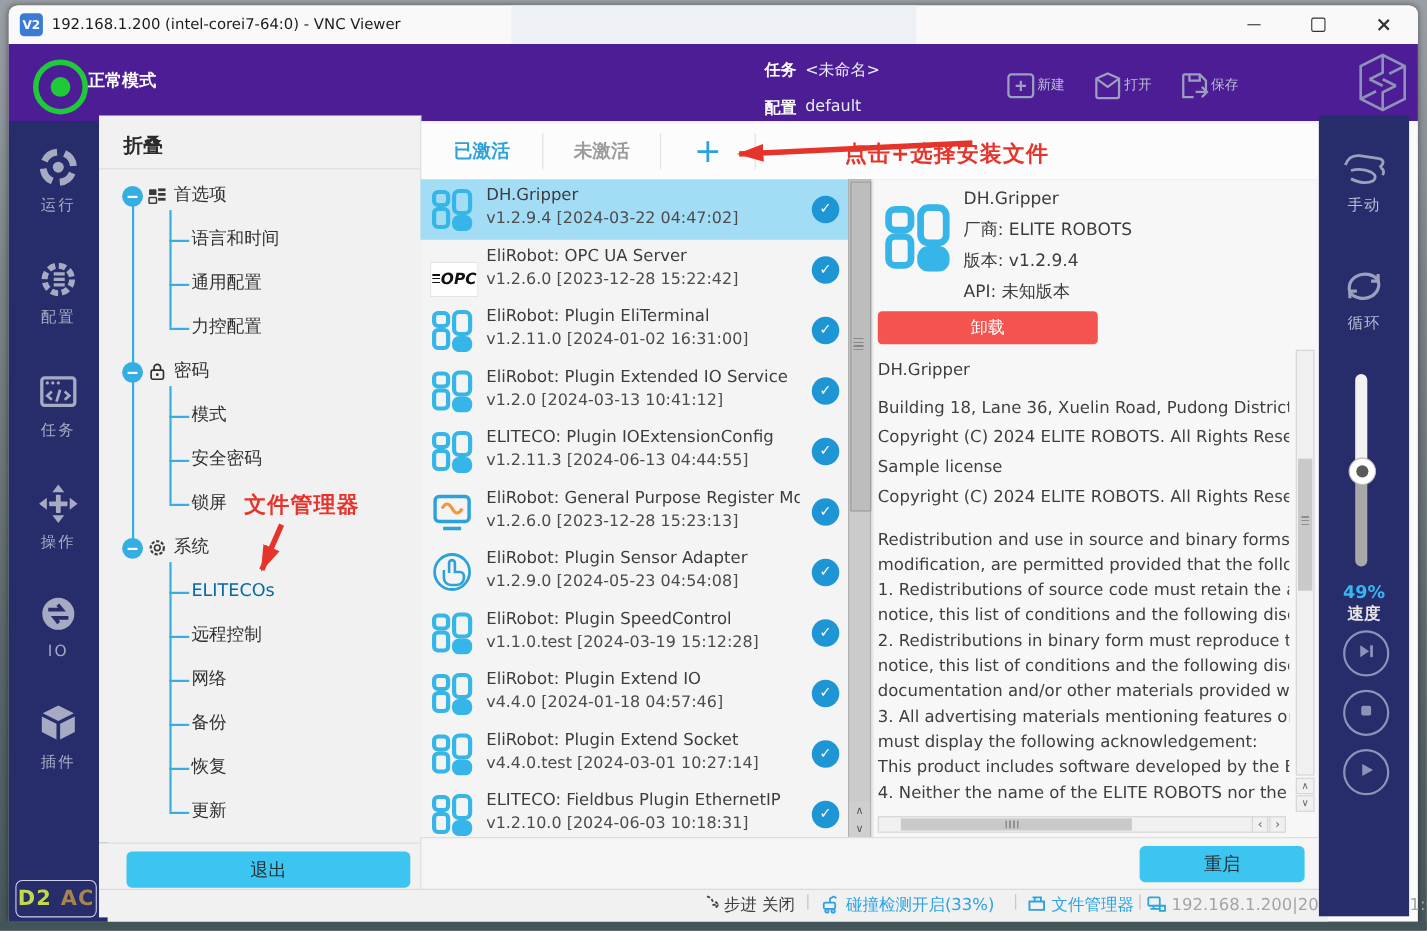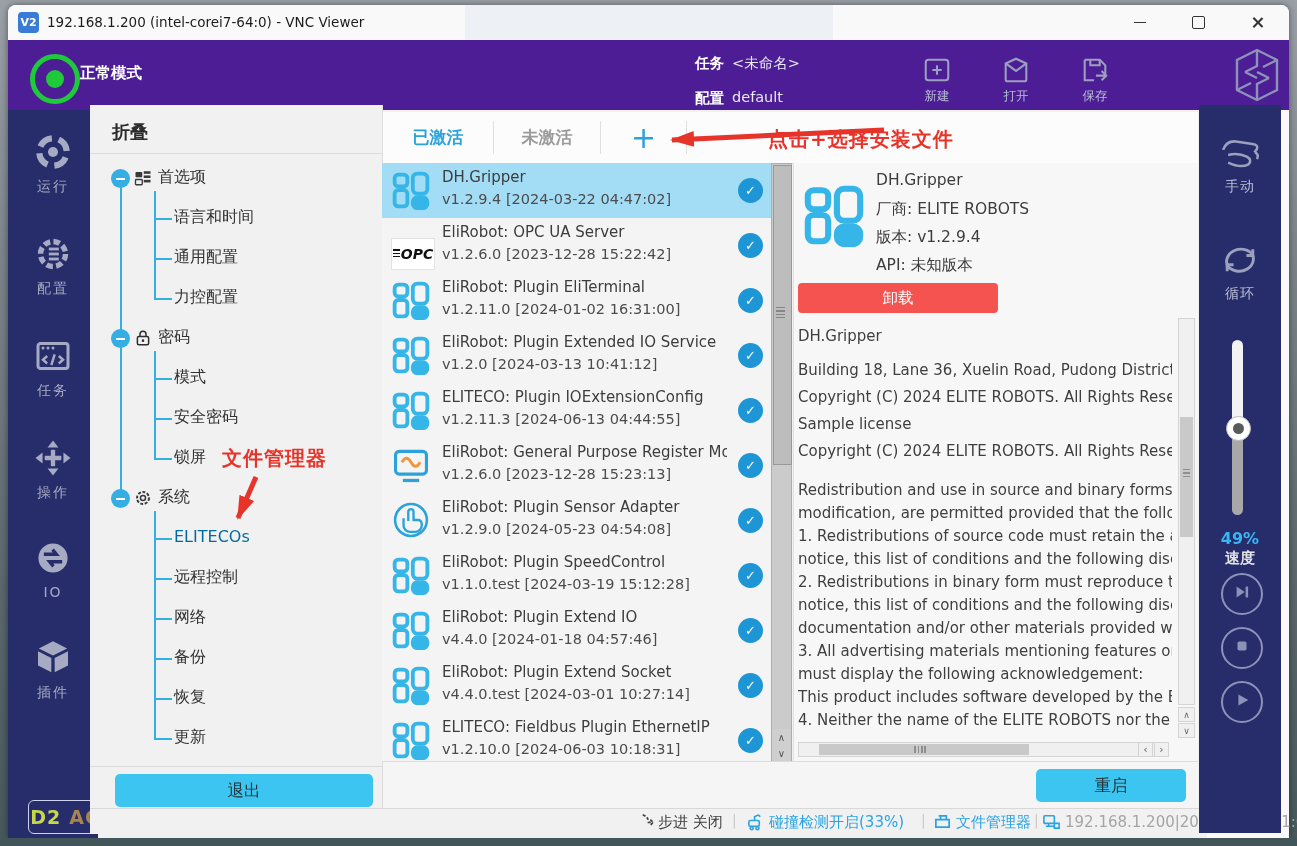--- a/index.html
+++ b/index.html
@@ -28,32 +28,32 @@
   .notch-tick{top:38px;width:1px;height:5px;background:#6b7077;}
 
   
   #app-header{left:0;top:35px;width:1281px;height:70px;background:#4c1d95;}
   #status-circle{left:22px;top:14px;width:40px;height:40px;border-radius:50%;border:5px solid #1fca3a;
     display:flex;align-items:center;justify-content:center;}
   #status-circle i{width:18px;height:18px;border-radius:50%;background:#1fca3a;}
   #mode-label{left:72px;top:23px;color:#fff;font-size:15.5px;font-weight:bold;}
   .hdr-kv-label{color:#fff;font-weight:bold;font-size:14.5px;}
   .hdr-kv-value{color:#e8e9f2;font-size:14.5px;}
-  .h-action{top:12px;width:62px;height:60px;display:flex;flex-direction:column;align-items:center;color:#9aa0bd;}
+  .h-action{top:6px;width:62px;height:60px;display:flex;align-items:center;color:#9aa0bd;justify-content:flex-end;}
   .h-action .h-icon{width:30px;height:30px;margin-top:3px;}
   .h-action .h-label{font-size:12.5px;margin-top:3px;color:#b9bed6;}
   #hdr-logo{left:1227px;top:8px;width:44px;height:54px;color:#8d93b8;}
 
   
   #left-nav{left:0;top:105px;width:90px;height:728px;background:#272c6a;}
   #right-nav{left:1199px;top:105px;width:82px;height:728px;background:#272c6a;}
   .nav-item{position:absolute;left:0;width:90px;display:flex;flex-direction:column;align-items:center;color:#a6abc3;}
   .nav-item .nav-icon{width:40px;height:40px;}
   .nav-item .nav-label{font-size:14px;margin-top:6px;letter-spacing:2px;}
-  #d2ac-badge{left:20px;top:690px;width:72px;height:32px;border:1.5px solid #cdd2ee;border-radius:6px;
+  #d2ac-badge{left:6px;top:690px;width:72px;height:32px;border:1.5px solid #cdd2ee;border-radius:6px;
     display:flex;align-items:center;justify-content:center;font-size:19px;font-weight:bold;letter-spacing:1px;gap:8px;}
   #d2ac-badge .d2{color:#c4d84a;} #d2ac-badge .ac{color:#a8854f;}
   .rnav-item{position:absolute;left:0;width:82px;display:flex;flex-direction:column;align-items:center;color:#9aa0bd;}
   .rnav-item .nav-icon{width:44px;height:40px;}
   .rnav-item .nav-label{font-size:14px;margin-top:5px;letter-spacing:1px;color:#b9bed6;}
   #speed-slider-track{left:33px;top:235px;width:11px;height:175px;border-radius:6px;
     background:linear-gradient(180deg,#f2f2f2 0 50%,#a8a8a8 50% 100%);}
   #speed-knob{left:27px;top:311px;width:23px;height:23px;border-radius:50%;background:#fff;
     border:1px solid #bbb;display:flex;align-items:center;justify-content:center;}
   #speed-knob i{width:11px;height:11px;border-radius:50%;background:#5a5a5a;}

